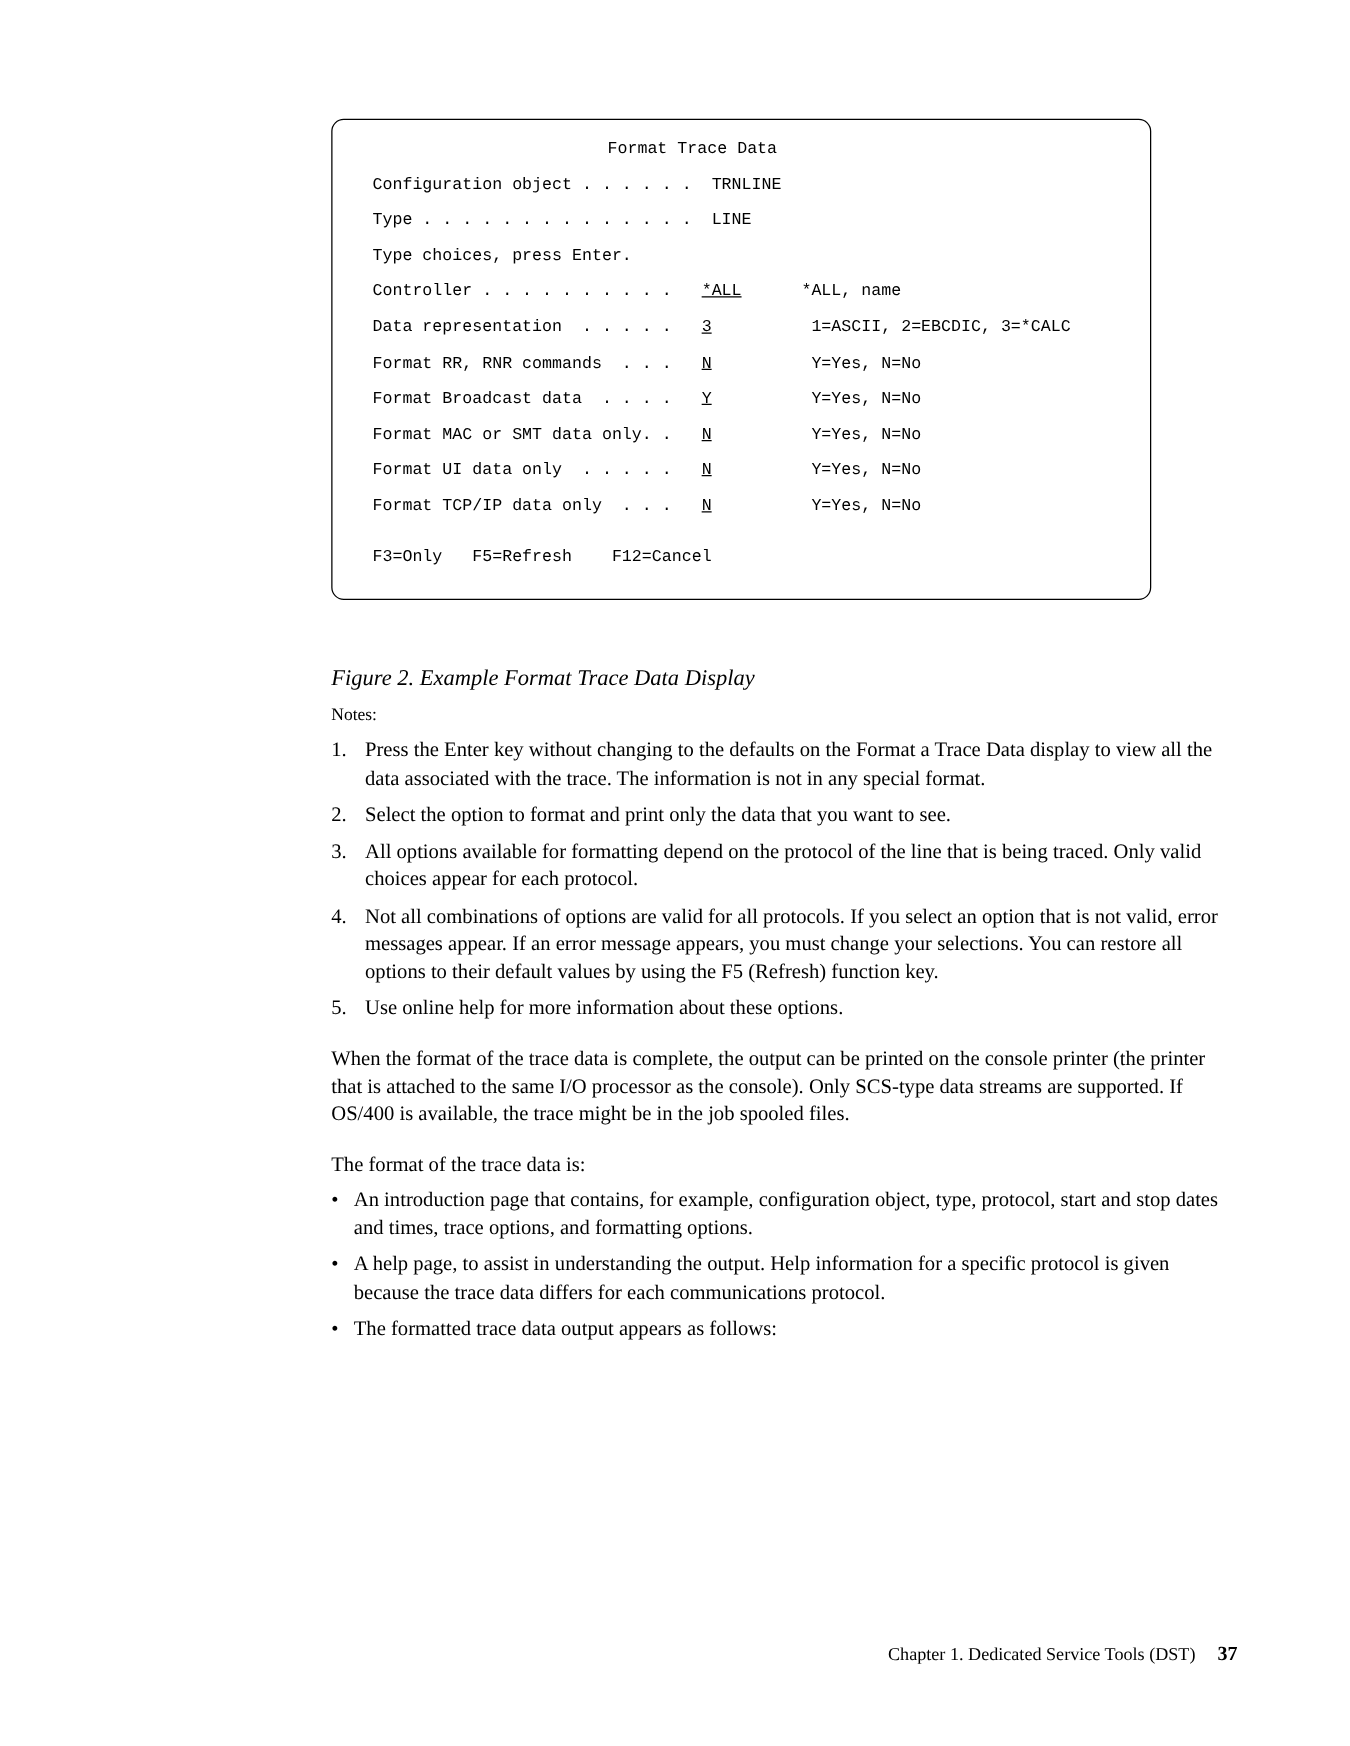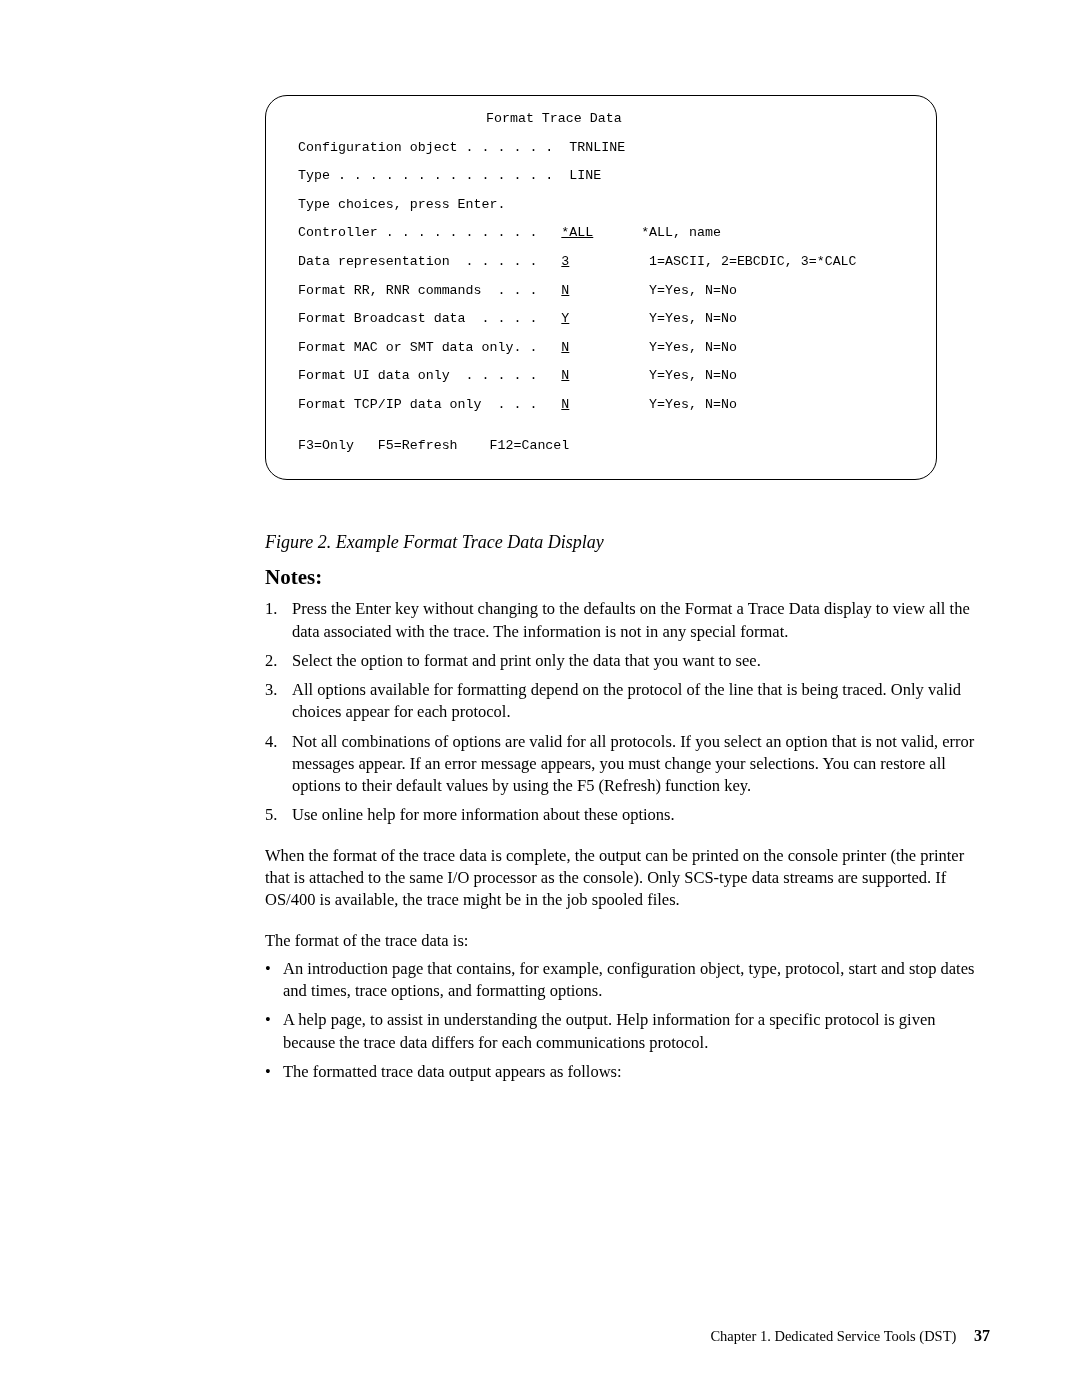--- a/index.html
+++ b/index.html
@@ -14,22 +14,22 @@
   }
   .page {
     padding: 95px 90px 60px 265px;
     box-sizing: border-box;
     width: 100%;
     height: 100%;
     position: relative;
   }
   .terminal-box {
     border: 1px solid #000;
-    border-radius: 22px;
-    padding: 14px 20px 14px 20px;
+    border-radius: 10px;
+    padding: 14px 4px 14px 20px;
     font-family: 'Courier New', monospace;
     font-size: 13.3px;
     line-height: 1.4;
     margin-bottom: 52px;
     width: 630px;
   }
   .term-title {
     text-align: center;
     margin-bottom: 10px;
     padding-left: 200px;
@@ -41,22 +41,22 @@
   }
   .underline {
     text-decoration: underline;
   }
   .caption {
     font-style: italic;
     font-size: 18px;
     margin-bottom: 12px;
   }
   .notes-heading {
-    font-weight: bold;
-    font-size: 21px;
+    font-weight: normal;
+    font-size: 14px;
     margin-bottom: 8px;
   }
   .ol {
     list-style: none;
     padding-left: 0;
     margin: 0 0 18px 0;
   }
   .ol > li {
     display: flex;
     margin-bottom: 7px;
@@ -80,21 +80,21 @@
     display: flex;
     font-size: 16.5px;
     line-height: 1.35;
     margin-bottom: 7px;
   }
   .ul > li .bullet {
     min-width: 18px;
   }
   .footer {
     position: absolute;
-    bottom: 52px;
+    bottom: 64px;
     right: 90px;
     font-size: 14.5px;
   }
   .footer .pagenum {
     font-weight: bold;
     font-size: 16px;
     margin-left: 14px;
   }
 </style>
 </head>

